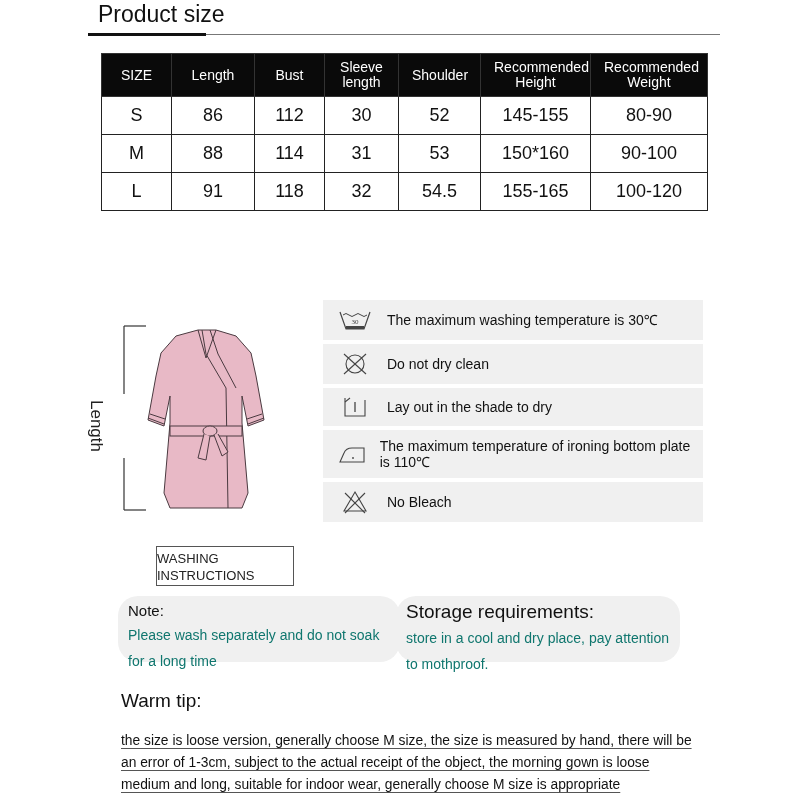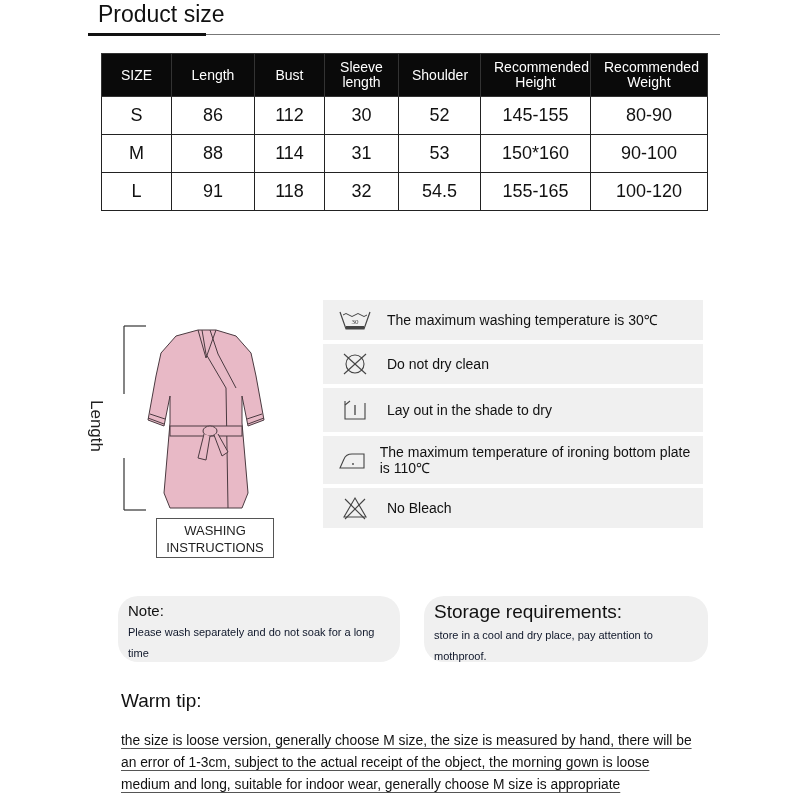--- a/index.html
+++ b/index.html
@@ -9,33 +9,33 @@
   .title-rule-thick { position:absolute; left:88px; top:33px; width:118px; height:3px; background:#111; }
   .title-rule-thin { position:absolute; left:206px; top:34px; width:514px; height:1px; background:#777; }
 
   table.size { position:absolute; left:101px; top:53px; width:606px; border-collapse:collapse; table-layout:fixed; }
   table.size th { background:#0a0a0a; color:#fff; font-weight:normal; font-size:14px; line-height:15px; height:42px; border:1px solid #333; padding:0 13px; text-align:center; }
   table.size td { height:35px; font-size:18px; text-align:center; border:1.5px solid #222; color:#111; }
 
   
   .robe { position:absolute; left:118px; top:318px; width:180px; height:220px; }
   .length-label { position:absolute; left:106px; top:400px; transform:rotate(90deg); transform-origin:left top; font-size:17px; color:#222; }
-  .wash-box { position:absolute; left:156px; top:518px; width:118px; height:40px; border:1px solid #555; font-size:13px; text-align:center; line-height:17px; padding-top:3px; box-sizing:border-box; color:#222; }
+  .wash-box { position:absolute; left:156px; top:546px; width:138px; height:40px; border:1px solid #555; font-size:13px; text-align:left; line-height:17px; padding-top:3px; box-sizing:border-box; color:#222; }
 
   .care { position:absolute; left:323px; top:300px; width:380px; }
   .care-row { display:flex; align-items:center; background:#f0f0f0; margin-bottom:4px; box-sizing:border-box; }
   .care-row .ic { width:64px; display:flex; justify-content:center; align-items:center; }
   .care-row .tx { font-size:14px; color:#111; line-height:16px; }
 
   .note-box { position:absolute; top:596px; height:66px; background:#f0f0f0; box-sizing:border-box; padding:6px 10px;border-radius:20px; }
   .note-box.left { left:118px; width:282px; }
-  .note-box.right { left:424px; width:284px; }
+  .note-box.right { left:396px; width:284px; }
   .note-title { font-size:15px; }
   .storage-title { font-size:19px; line-height:20px; }
-  .note-text { font-size:11px; line-height:21px; margin-top:3px; color:#0f172a; }
+  .note-text { font-size:14px; line-height:26px; margin-top:3px; color:#0f766e; }
 
   .warm-title { position:absolute; left:121px; top:690px; font-size:19px; }
   .warm-text { position:absolute; left:121px; top:730px; width:575px; font-size:13.8px; line-height:22px; color:#111; }
   .warm-text span { text-decoration:underline; text-decoration-color:#555; text-underline-offset:3px; }
 </style>
 </head>
 <body>
 
 <div class="title">Product size</div>
 <div class="title-rule-thick"></div>
@@ -138,21 +138,21 @@
   <div class="care-row" style="height:40px">
     <span class="ic">
       <svg width="26" height="24" viewBox="0 0 26 24">
           <circle cx="13" cy="12" r="9" fill="none" stroke="#444" stroke-width="1.1"></circle>
           <line x1="2" y1="2" x2="24" y2="22" stroke="#444" stroke-width="1.1"></line>
           <line x1="24" y1="2" x2="2" y2="22" stroke="#444" stroke-width="1.1"></line>
         </svg>
     </span>
     <span class="tx">Do not dry clean</span>
   </div>
-  <div class="care-row" style="height:44px">
+  <div class="care-row" style="height:38px">
     <span class="ic">
       <svg width="24" height="22" viewBox="0 0 24 22">
           <path d="M2 2 L2 20 L22 20 L22 4" fill="none" stroke="#444" stroke-width="1.1"></path>
           <line x1="2" y1="6" x2="7" y2="2" stroke="#444" stroke-width="1.1"></line>
           <line x1="12" y1="6" x2="12" y2="16" stroke="#444" stroke-width="1.3"></line>
         </svg>
     </span>
     <span class="tx">Lay out in the shade to dry</span>
   </div>
   <div class="care-row" style="height:48px">

